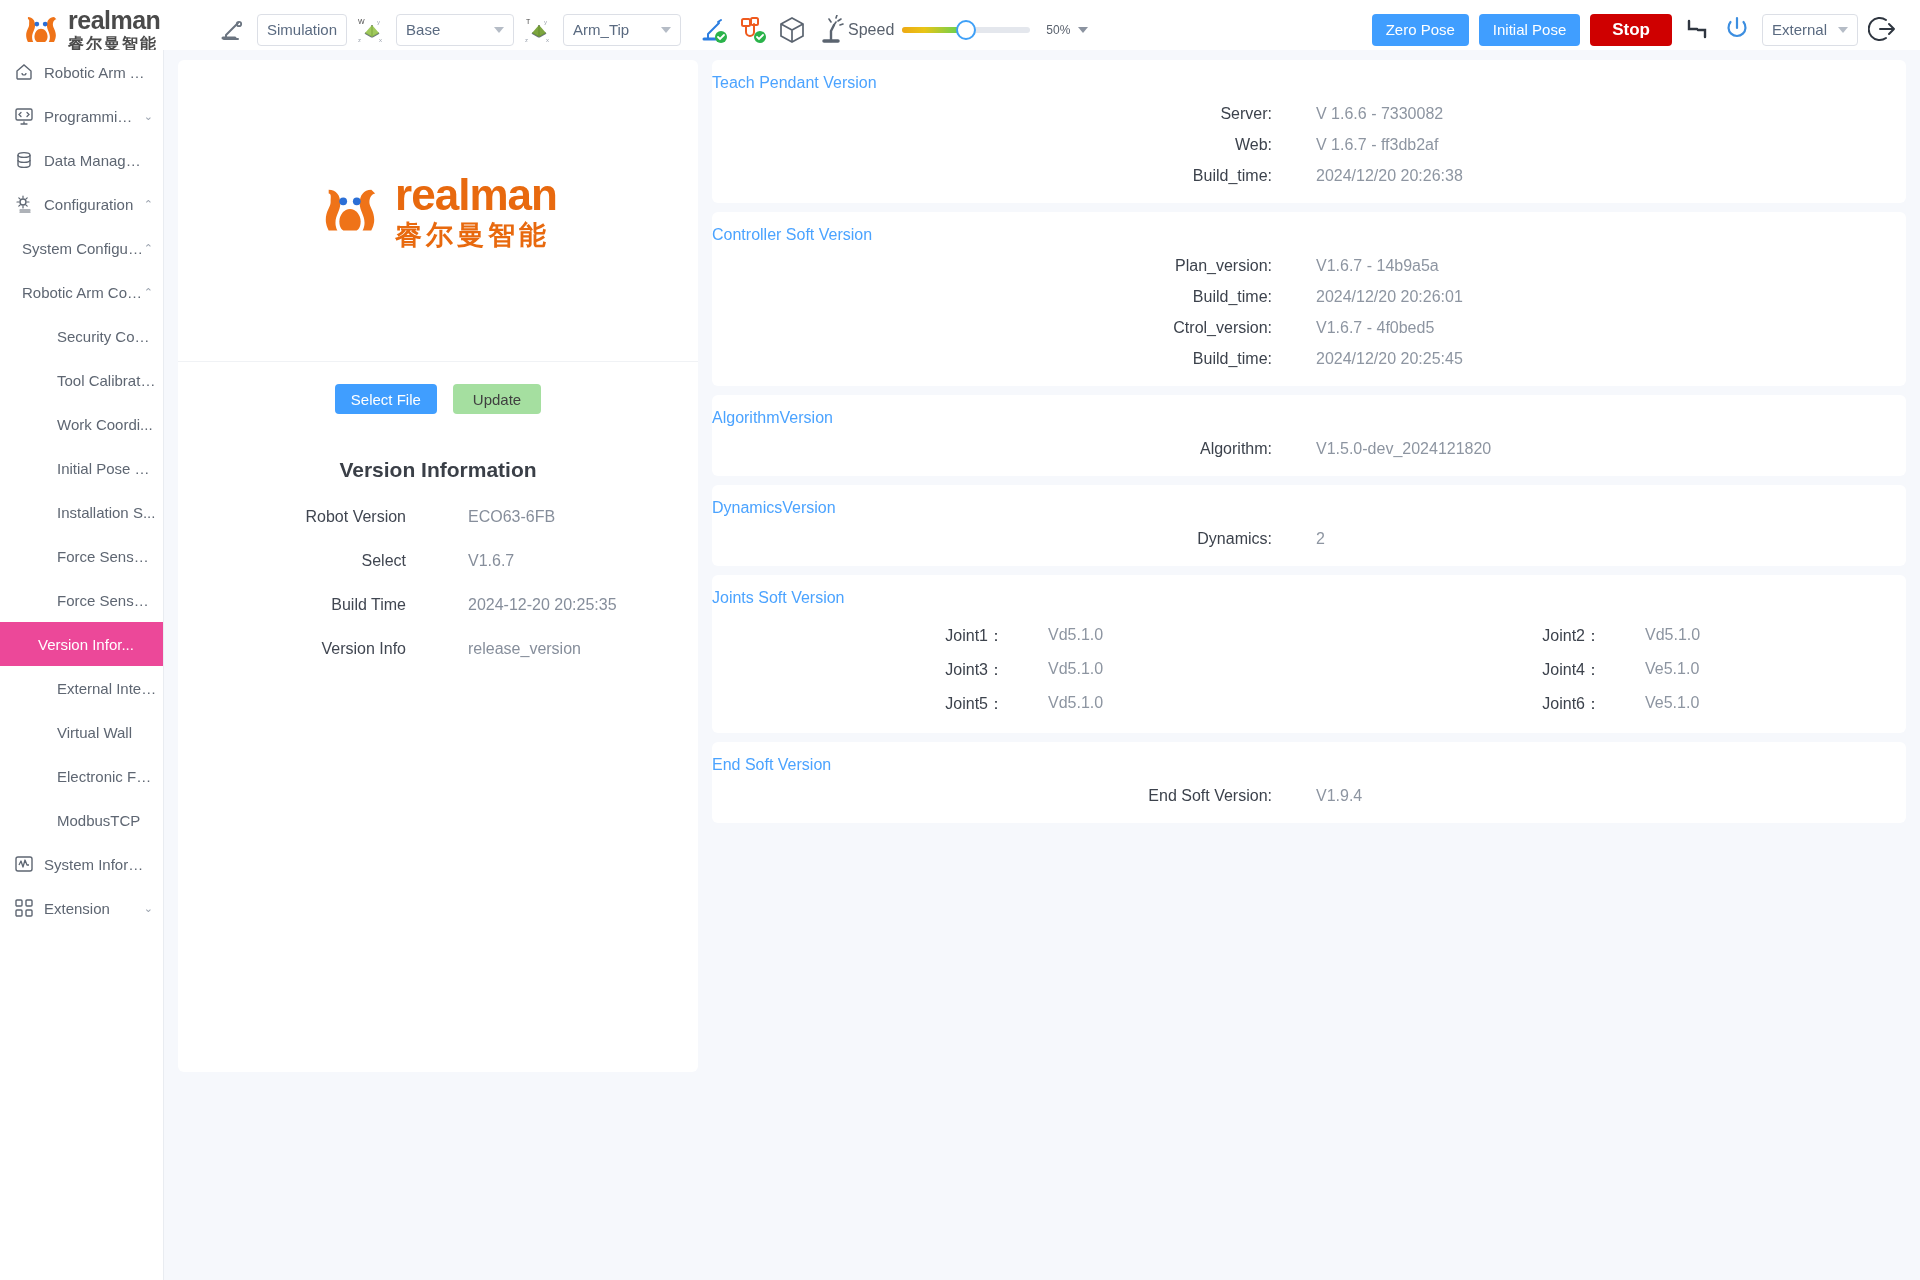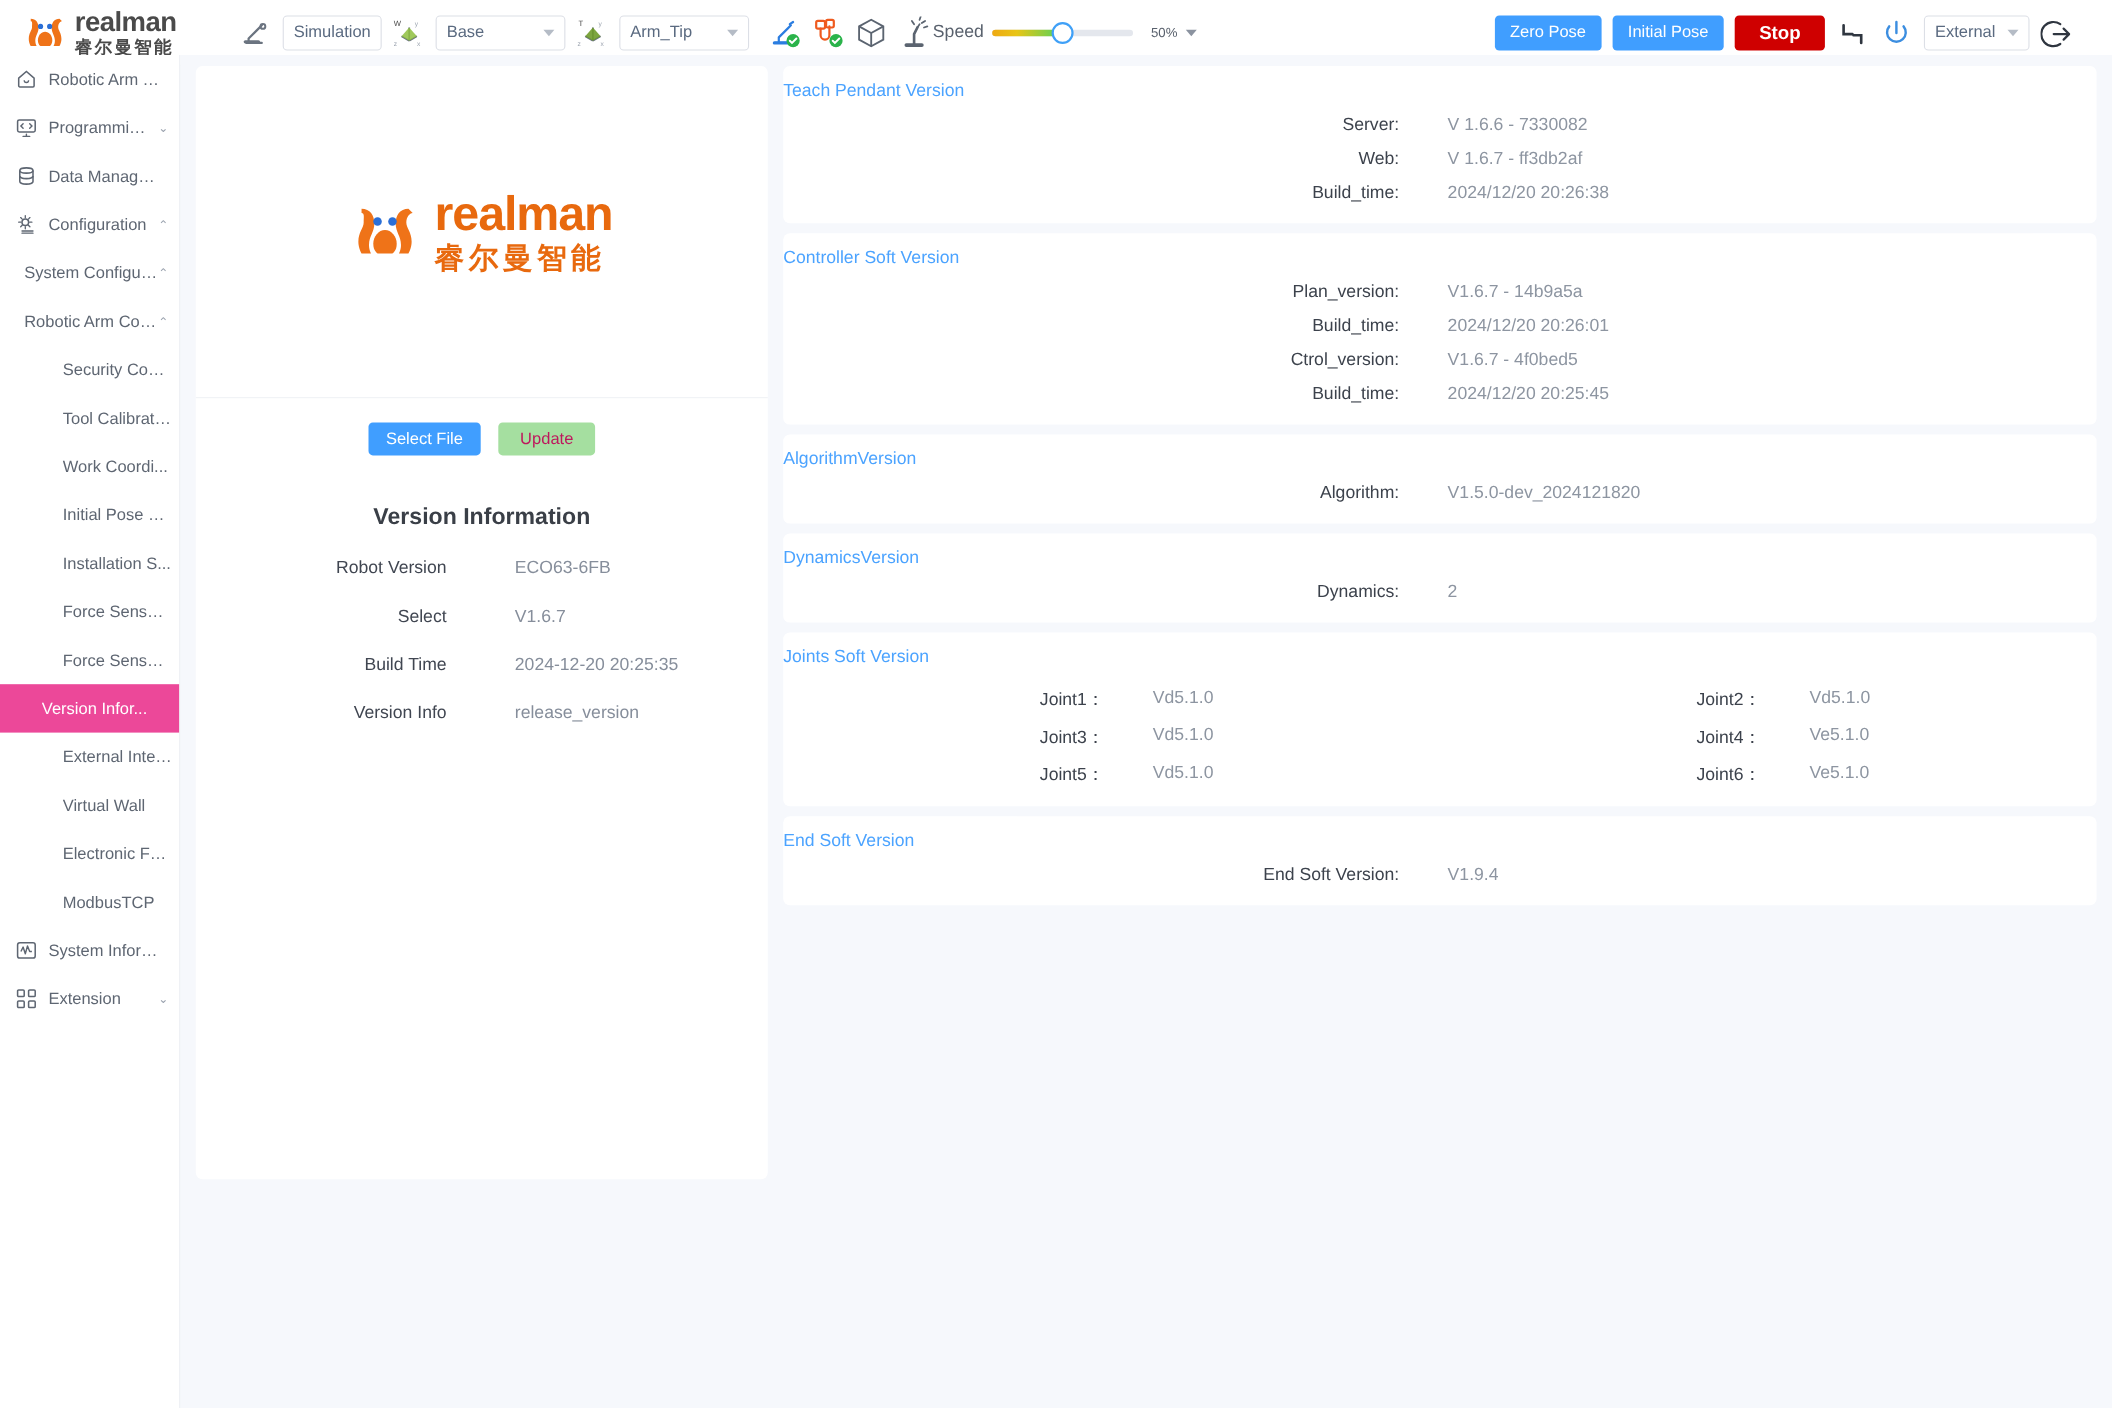--- a/index.html
+++ b/index.html
@@ -94,21 +94,21 @@
   .big-logo-mark { width: 62px; height: 62px; }
   .big-logo-text { display: flex; flex-direction: column; line-height: 1; }
   .bl-en { font-size: 44px; font-weight: bold; color: #e8690e; letter-spacing: -1px; }
   .bl-cn { font-size: 27px; font-weight: bold; color: #e8690e; letter-spacing: 4px; margin-top: 5px; }
 
   .file-row { display: flex; justify-content: center; gap: 16px; margin-top: 22px; }
   .btn-selectfile { background: #409eff; height: 30px; padding: 0 16px; font-size: 15px;
                     color: #fff; border: none; border-radius: 4px; cursor: pointer;
                     font-family: "Liberation Sans", sans-serif; }
   .btn-update { background: #a5dfa0; height: 30px; padding: 0 20px; font-size: 15px;
-                color: #be185d; border: none; border-radius: 4px; cursor: pointer;
+                color: #404040; border: none; border-radius: 4px; cursor: pointer;
                 font-family: "Liberation Sans", sans-serif; }
 
   .vi-title { text-align: center; font-size: 21px; font-weight: bold; color: #3a3f47;
               margin-top: 44px; }
   .vi-row { display: flex; margin-top: 26px; font-size: 16px; }
   .vi-key { width: 228px; text-align: right; color: #404651; }
   .vi-val { padding-left: 62px; color: #868e9b; }
 
   
   .right-col { position: absolute; left: 548px; top: 10px; width: 1194px; }
@@ -222,21 +222,21 @@
   </div>
 
   <span class="speed-label">Speed</span>
   <div class="slider">
     <div class="slider-fill"></div>
     <div class="slider-knob"></div>
   </div>
   <span class="speed-val">50%</span>
   <span class="caret dark" style="margin-left:8px;"></span>
 
-  <div style="margin-left:auto; display:flex; align-items:flex-end; gap:10px; padding-right:35px;">
+  <div style="margin-left:auto; display:flex; align-items:flex-start; gap:10px; padding-right:22px;">
     <button class="btn btn-blue">Zero Pose</button>
     <button class="btn btn-blue">Initial Pose</button>
     <button class="btn btn-red">Stop</button>
     <span class="tb-icon">
       <svg width="28" height="28" viewBox="0 0 28 28">
           <path d="M6 6v8h8" stroke="#2f3640" stroke-width="2.4" fill="none" stroke-linecap="round"></path>
           <path d="M22 22v-7h-7" stroke="#2f3640" stroke-width="2.4" fill="none" stroke-linecap="round"></path>
         </svg>
     </span>
     <span class="tb-icon">

